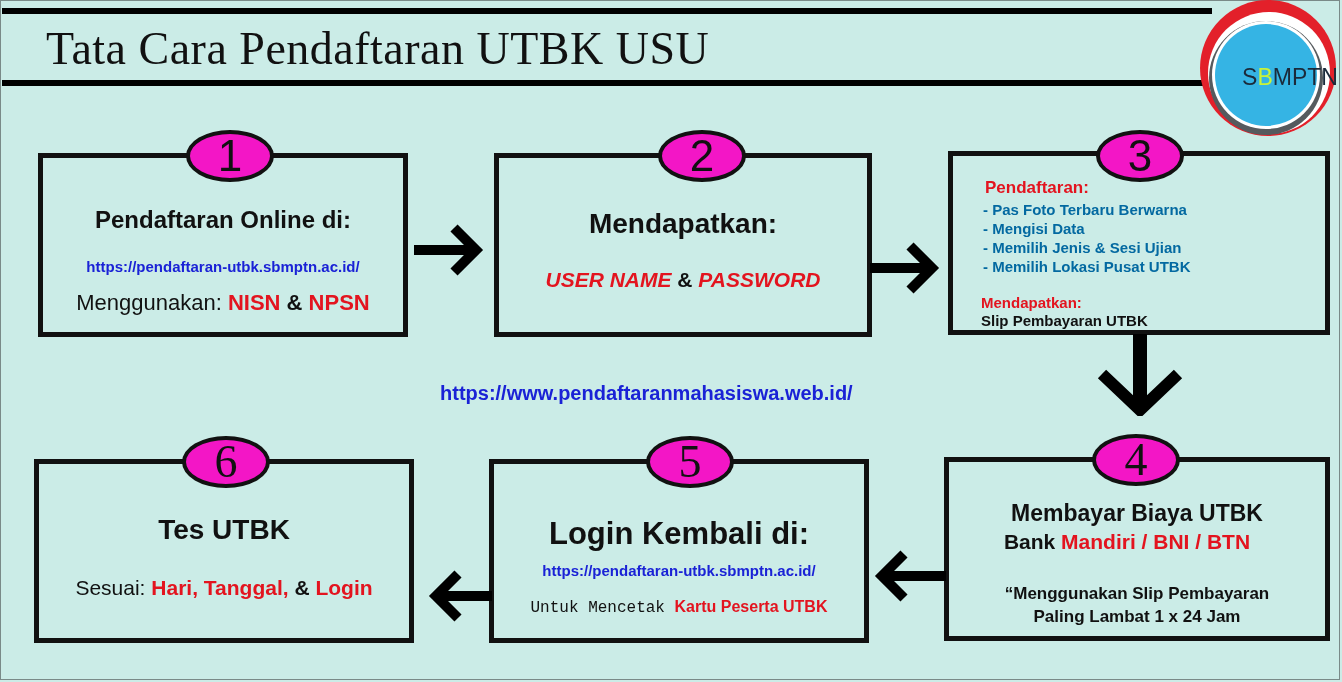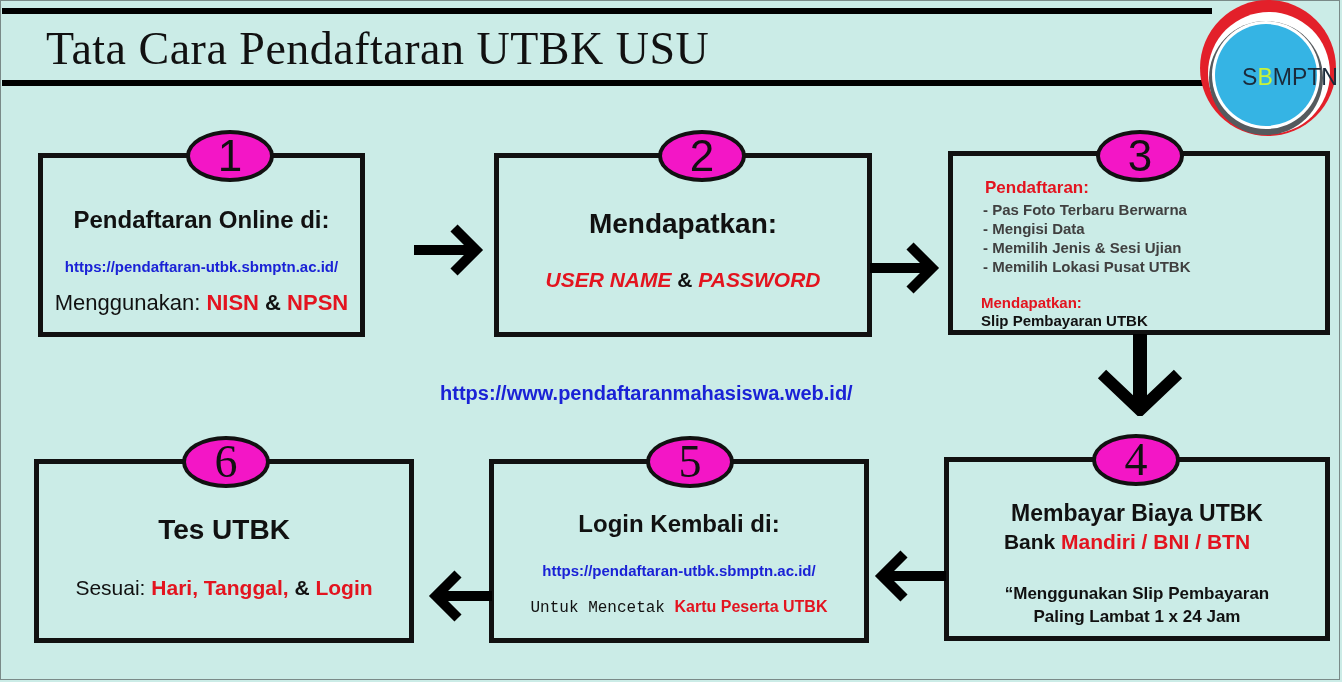--- a/index.html
+++ b/index.html
@@ -44,21 +44,21 @@
   .red { color: #e3141f; }
   .blue { color: #1a22d6; }
   .blk { color: #111; }
   .it { font-style: italic; }
 
   .arrow { position: absolute; }
   .footer-link {
     position: absolute; left: 440px; top: 382px; width: 500px;
     font-weight: bold; font-size: 20px; color: #1a22d6; white-space: nowrap;
   }
-  .list3 { position: absolute; left: 30px; font-weight: bold; font-size: 15px; color: #404040; line-height: 19px; }
+  .list3 { position: absolute; left: 30px; font-weight: bold; font-size: 15px; color: #0369a1; line-height: 19px; }
 </style>
 </head>
 <body>
 
 <div class="frame"></div>
 
 <div class="title-band">
   <div class="rule-top"></div>
   <div class="title">Tata Cara Pendaftaran UTBK USU</div>
   <div class="rule-bot"></div>
@@ -70,21 +70,21 @@
     <circle cx="81" cy="73" r="61" fill="#ffffff"></circle>
     <circle cx="78" cy="78" r="57" fill="#555a5e"></circle>
     <circle cx="78" cy="75" r="54" fill="#ffffff"></circle>
     <circle cx="78" cy="75" r="51" fill="#35b4e4"></circle>
   </svg>
   <div style="position:absolute;left:28px;top:64px;width:100px;text-align:center;font-size:23px;color:#1b2a3a;white-space:nowrap;padding-left:24px;">
     <span>S</span><span style="color:#c9f23a;">B</span><span>MPTN</span>
   </div>
 </div>
 
-<div class="box" style="left:38px;top:153px;width:327px;height:184px;">
+<div class="box" style="left:38px;top:153px;width:370px;height:184px;">
   <div class="t b blk" style="top:48px;font-size:24px;">Pendaftaran Online di:</div>
   <div class="t b blue" style="top:100px;font-size:15px;">https://pendaftaran-utbk.sbmptn.ac.id/</div>
   <div class="t blk" style="top:132px;font-size:22px;">
     <span>Menggunakan: </span><span class="b red">NISN</span><span class="b" style="white-space:pre;"> &amp; </span><span class="b red">NPSN</span>
   </div>
 </div>
 <div class="badge" style="left:186px;top:130px;">1</div>
 
 <svg class="arrow" style="left:414px;top:222px;" width="70" height="56" viewBox="0 0 70 56">
   <line x1="0" y1="28" x2="58" y2="28" stroke="#000" stroke-width="10"></line>
@@ -133,21 +133,21 @@
   <div class="t b blk" style="top:145px;font-size:17px;">Paling Lambat 1 x 24 Jam</div>
 </div>
 <div class="badge serif" style="left:1092px;top:434px;">4</div>
 
 <svg class="arrow" style="left:874px;top:548px;" width="72" height="56" viewBox="0 0 72 56">
   <line x1="72" y1="28" x2="12" y2="28" stroke="#000" stroke-width="10"></line>
   <polyline points="30,6 8,28 30,50" fill="none" stroke="#000" stroke-width="10"></polyline>
 </svg>
 
 <div class="box" style="left:489px;top:459px;width:380px;height:184px;">
-  <div class="t b blk" style="top:46px;font-size:24px;">Login Kembali di:</div>
+  <div class="t b blk" style="top:52px;font-size:31px;">Login Kembali di:</div>
   <div class="t b blue" style="top:98px;font-size:15px;">https://pendaftaran-utbk.sbmptn.ac.id/</div>
   <div class="t blk" style="top:134px;font-size:16px;">
     <span style="white-space:pre;font-family:Liberation Mono, monospace;">Untuk Mencetak </span><span class="b red">Kartu Peserta UTBK</span>
   </div>
 </div>
 <div class="badge serif" style="left:646px;top:436px;">5</div>
 
 <svg class="arrow" style="left:428px;top:568px;" width="64" height="56" viewBox="0 0 64 56">
   <line x1="64" y1="28" x2="12" y2="28" stroke="#000" stroke-width="10"></line>
   <polyline points="30,6 8,28 30,50" fill="none" stroke="#000" stroke-width="10"></polyline>

